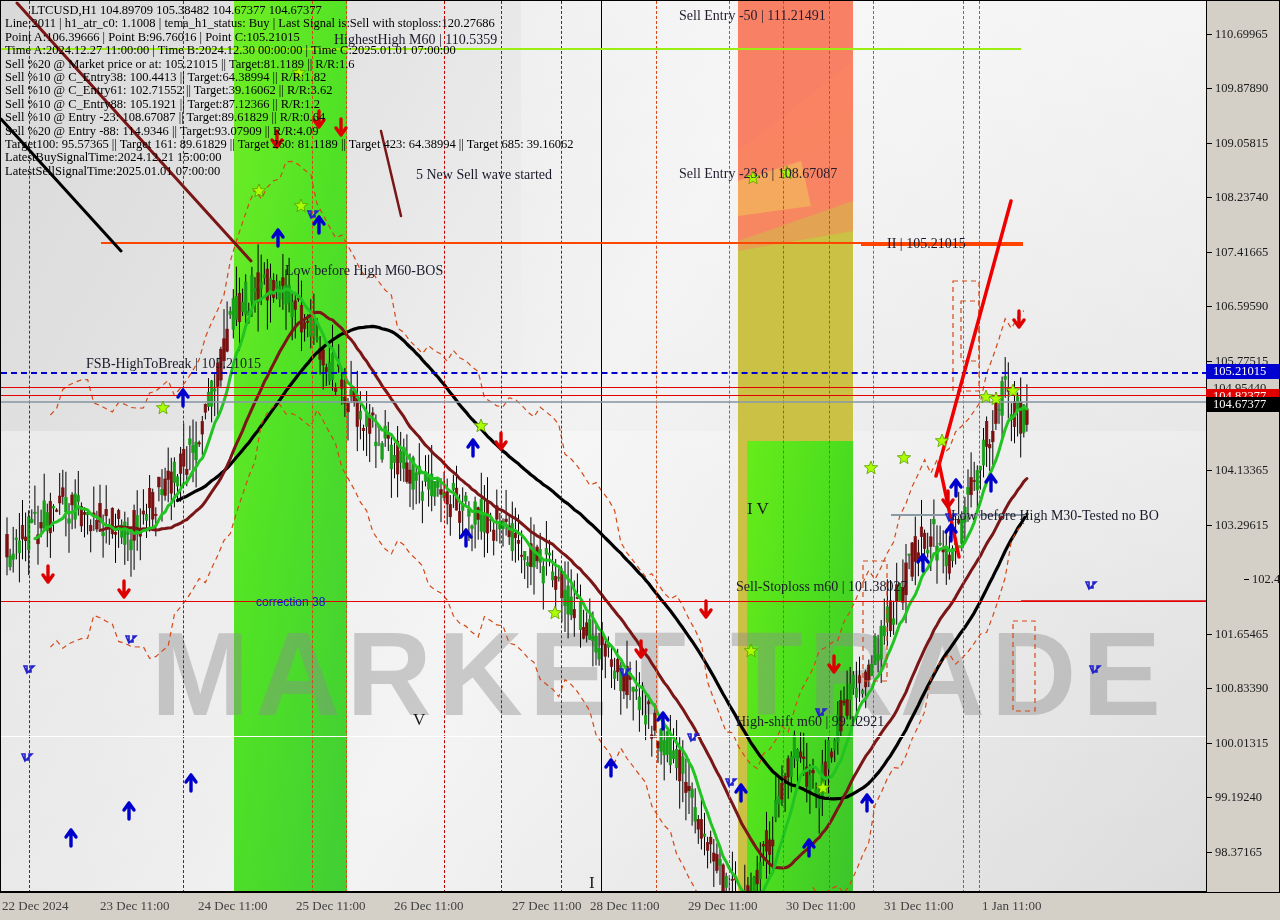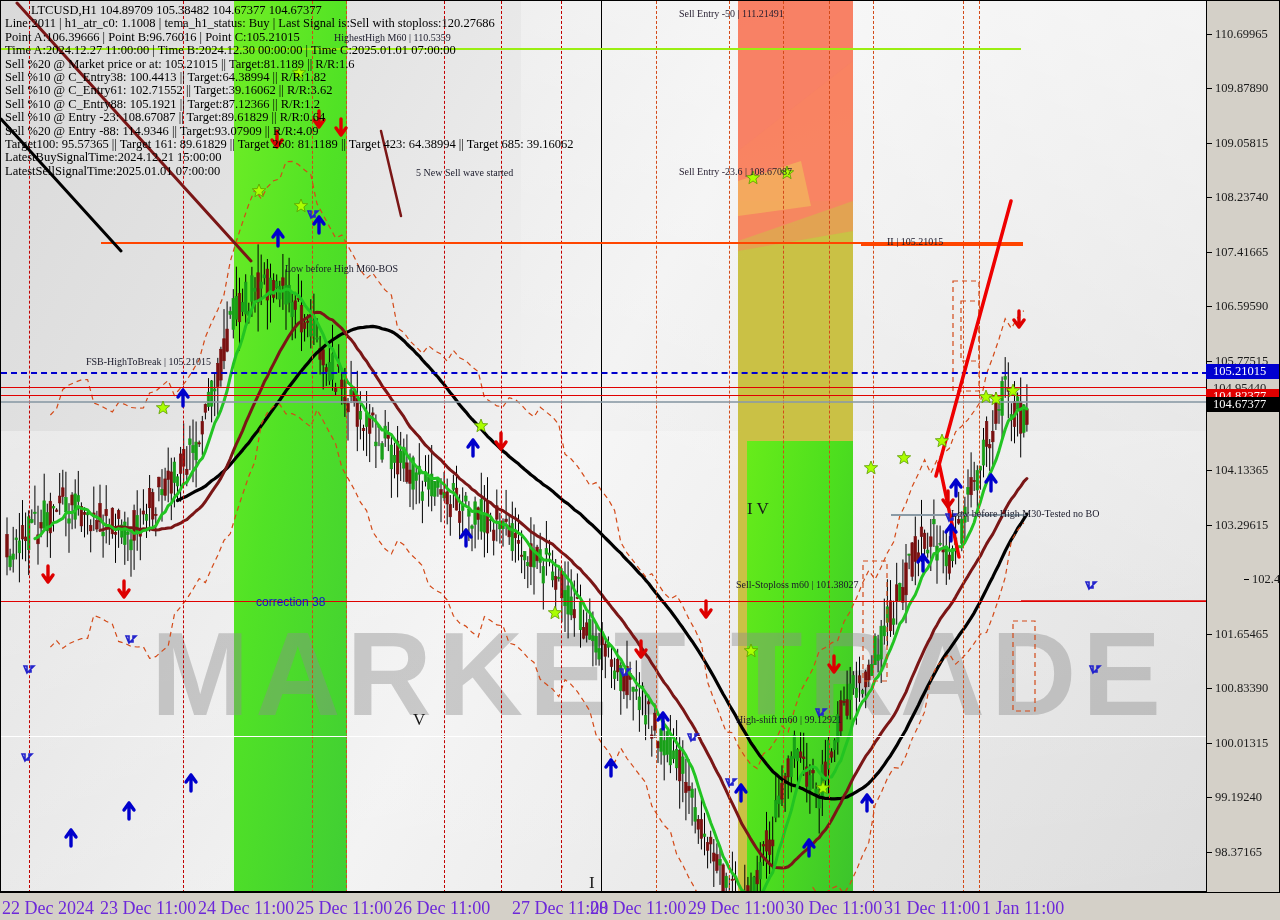--- a/index.html
+++ b/index.html
@@ -35,36 +35,36 @@
     width: 1280px; height: 28px;
     background: #d4d0c8;
     border-top: 1px solid #000;
   }
 
   .ytick { position: absolute; left: 0; width: 73px; height: 14px;
            font-size: 12.5px; color: #1a1a1a; white-space: nowrap; }
   .ytick i { position:absolute; left:0; top:7px; width:5px; height:1px; background:#000; font-style:normal; }
   .ytick span { position:absolute; left:8px; top:0; }
 
-  .xtick { position: absolute; top: 5px; font-size: 18px; color: #6d28d9; white-space: nowrap; }
+  .xtick { position: absolute; top: 5px; font-size: 13px; color: #404040; white-space: nowrap; }
 
   
   .badge { position: absolute; right: 0; height: 15px; line-height: 15px;
            font-size: 12.5px; padding: 0 2px 0 7px; white-space: nowrap; width: 73px; }
   .badge.blue  { background: #0000d0; color: #ffffff; }
   .badge.red   { background: #e00000; color: #ffffff; }
   .badge.black { background: #000000; color: #ffffff; }
 
   
   #infoblock { position: absolute; left: 4px; top: 3px; z-index: 30; }
   #infoblock .row { font-size: 12.5px; color: #000; line-height: 13.4px; white-space: nowrap; }
   #infoblock .row.title { padding-left: 26px; }
 
   
-  .ann { position: absolute; font-size: 10px; color: #1a1a2a; white-space: nowrap; z-index: 22; }
+  .ann { position: absolute; font-size: 14px; color: #1a1a2a; white-space: nowrap; z-index: 22; }
   .ann.dark { color: #241c2e; }
   .ann.blue { color: #1414c8; font-family: "Liberation Sans", sans-serif; font-size: 12px; }
   .ann.roman { color: #1a1a1a; font-size: 17px; }
 
   
   .hline { position: absolute; height: 0; border-top-width: 1px; z-index: 12; }
   .hline.solid-red    { border-top-style: solid; border-top-color: #e00000; }
   .hline.solid-orange { border-top-style: solid; border-top-color: #ff4500; border-top-width: 2px; }
   .hline.dash-blue    { border-top-style: dashed; border-top-color: #0000cd; border-top-width: 2px; }
   .hline.solid-lgreen { border-top-style: solid; border-top-color: #9aee12; border-top-width: 2px; }

